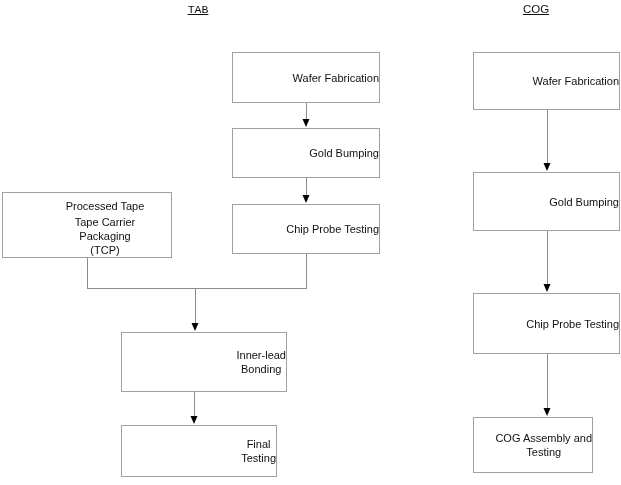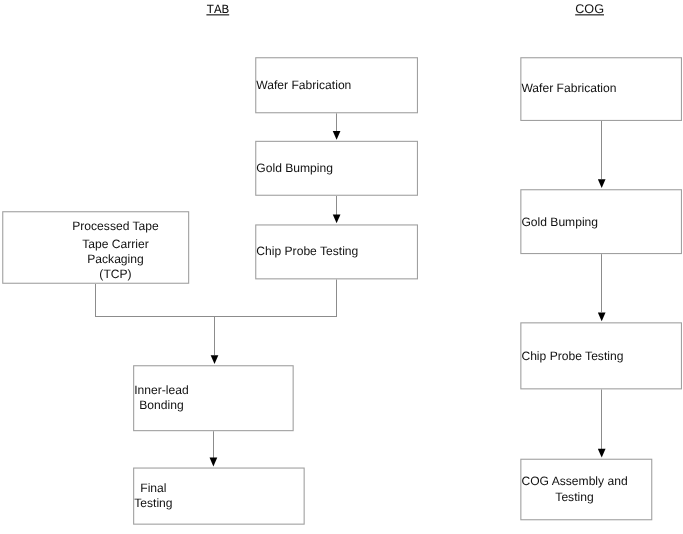--- a/index.html
+++ b/index.html
@@ -26,33 +26,33 @@
   }
   .heading-tab { left: 158px; top: 3px; font-family: Liberation Mono, monospace; }
   .heading-cog { left: 496px; top: 3px; }
   .box {
     position: absolute;
     box-sizing: border-box;
     border: 1px solid var(--box-border, #a0a0a0);
     background: #ffffff;
     display: flex;
     align-items: center;
-    justify-content: flex-start;
+    justify-content: flex-end;
     text-align: center;
     font-size: 11px;
     line-height: 14px;
   }
   .box-label {
     white-space: pre-line;
   }
   
   .tab-wafer  { left: 232px; top:  52px; width: 148px; height: 51px; }
   .tab-gold   { left: 232px; top: 128px; width: 148px; height: 50px; }
   .tab-chip   { left: 232px; top: 204px; width: 148px; height: 50px; }
-  .tab-inner  { left: 121px; top: 332px; width: 146px; height: 60px; }
+  .tab-inner  { left: 121px; top: 332px; width: 166px; height: 60px; }
   .tab-final  { left: 121px; top: 425px; width: 156px; height: 52px; }
   
   .tape-box {
     left: 2px; top: 192px; width: 170px; height: 66px;
     flex-direction: column;
     align-items: stretch;
     justify-content: center;
     padding-top: 6px;
     padding-left: 36px;
   }

